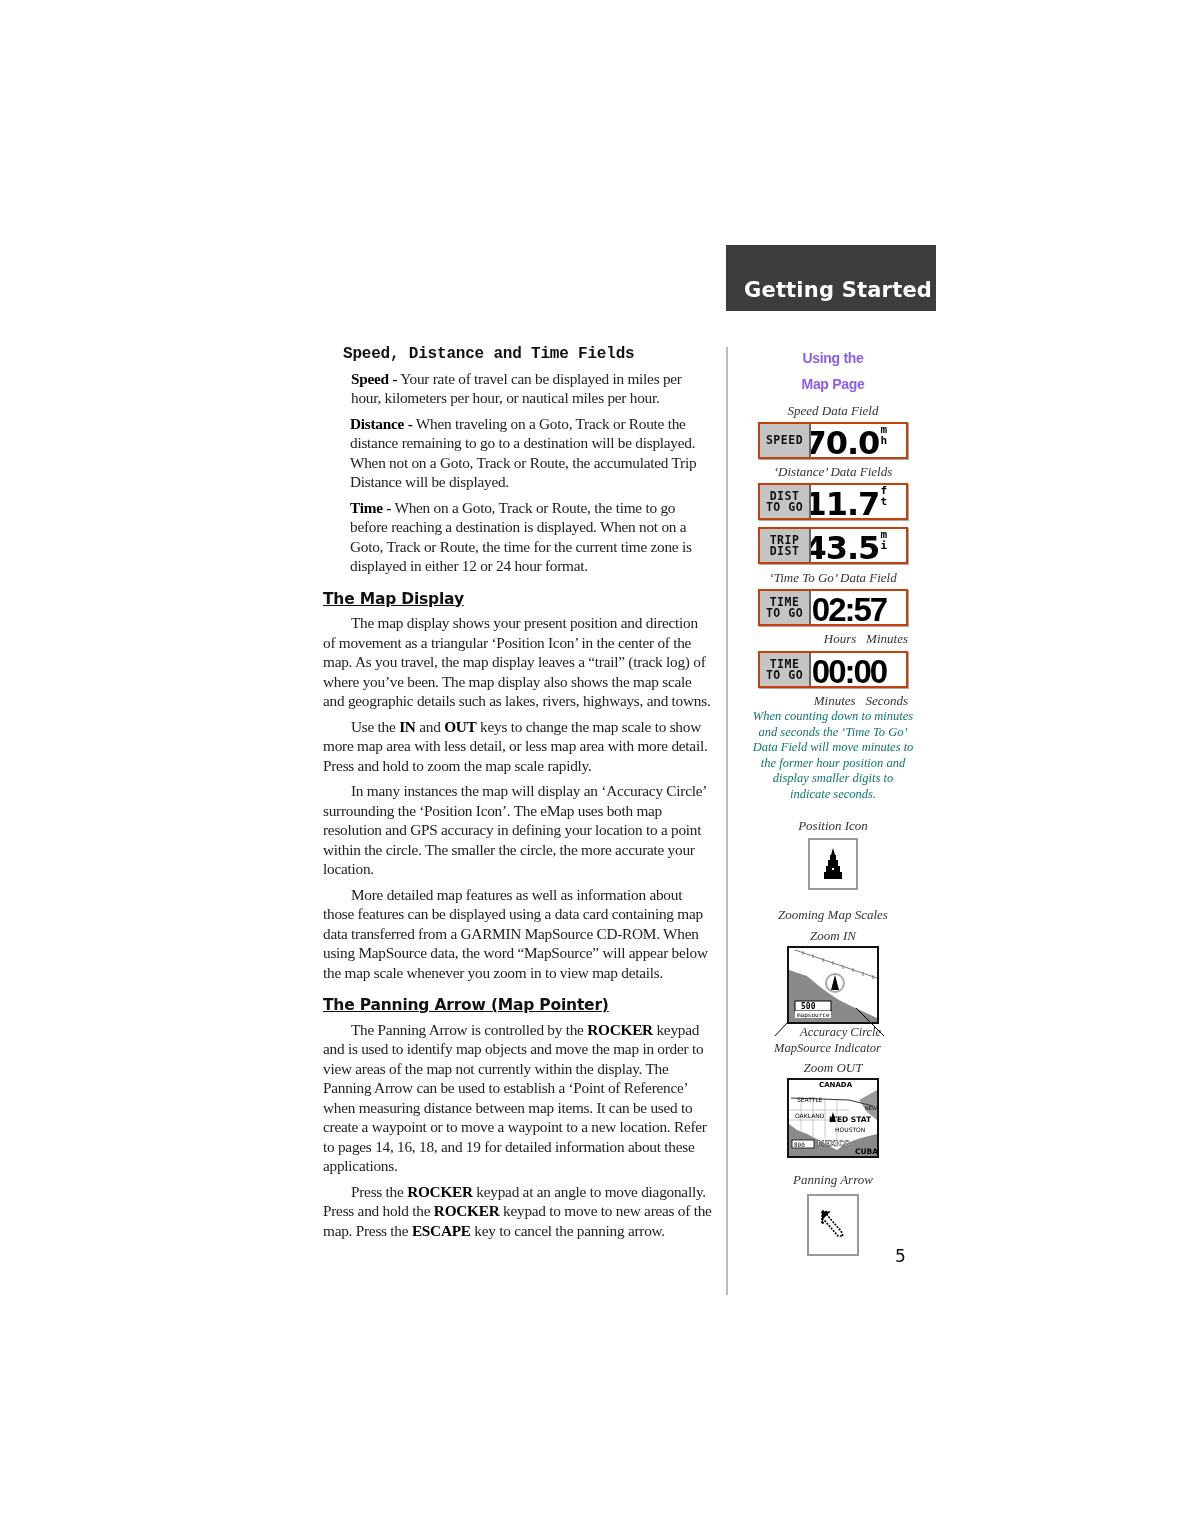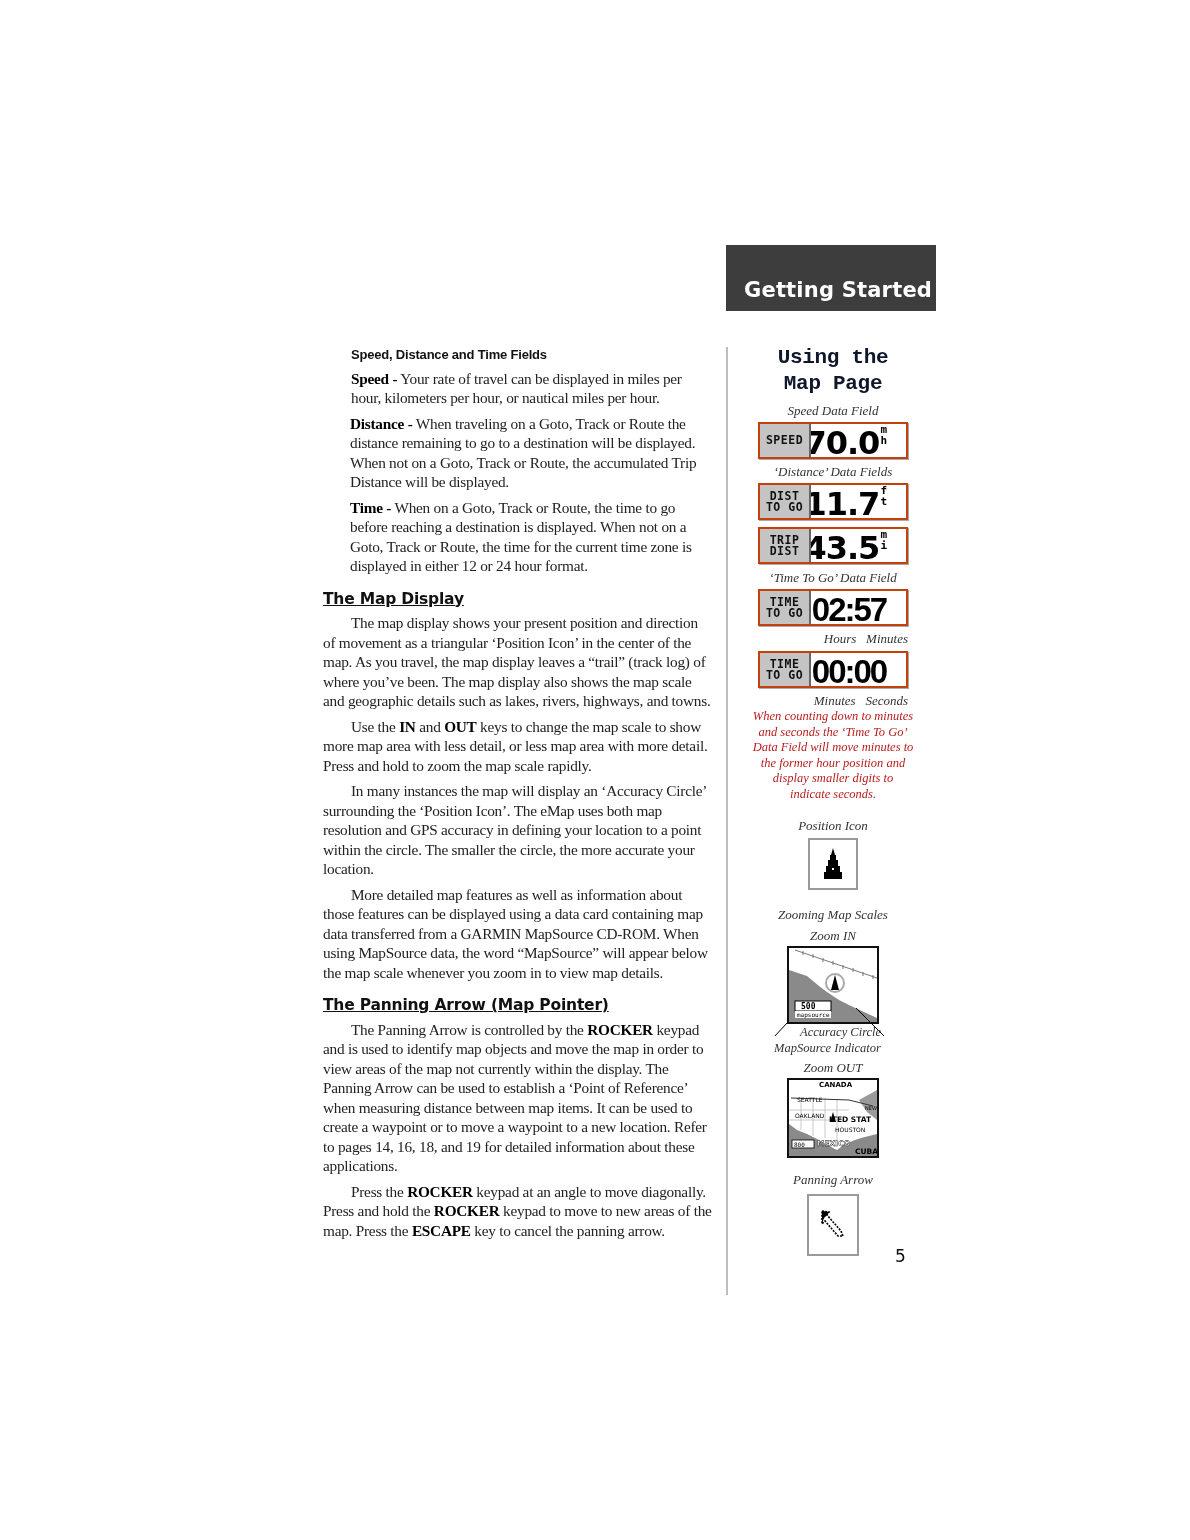--- a/index.html
+++ b/index.html
@@ -18,50 +18,50 @@
   }
 
   
   .col-left {
     position: absolute; left: 323px; top: 345px; width: 390px;
     font-family: "Liberation Serif", serif; font-size: 15.3px; line-height: 19.5px;
     color: #222;
     letter-spacing: -0.25px;
   }
   .sub-heading {
-    font-family: Liberation Sans, sans-serif; font-weight: bold; font-size: 13px;
-    margin: 0 0 4px 28px; color: #111; letter-spacing: -0.2px;
+    font-family: Liberation Mono, monospace; font-weight: bold; font-size: 16px;
+    margin: 0 0 4px 20px; color: #111; letter-spacing: -0.2px;
   }
   .sec-heading {
     font-family: "DejaVu Sans", sans-serif; font-weight: bold; font-size: 15.5px;
     text-decoration: underline; margin: 0 0 4px 0; color: #111; letter-spacing: -0.2px;
   }
   .para { margin: 0 0 6px 0; }
   .para.indent-block { padding-left: 27px; }
   .para.hang { text-indent: 28px; }
   .para b { color: #000; }
   .sp-sec { height: 8px; }
 
   
   .col-right {
     position: absolute; left: 752px; top: 345px; width: 162px;
     text-align: center;
   }
   .side-title {
-    font-family: Liberation Mono, monospace; font-weight: bold; font-size: 21px;
-    line-height: 26px; color: #0f172a; margin: 0 0 6px 0; letter-spacing: -0.3px;
+    font-family: Liberation Sans, sans-serif; font-weight: bold; font-size: 14px;
+    line-height: 26px; color: #8b5cf6; margin: 0 0 6px 0; letter-spacing: -0.3px;
   }
   .cap {
     font-family: "Liberation Serif", serif; font-style: italic; font-size: 13px;
     color: #333; line-height: 16px;
   }
   .cap.right { text-align: right; padding-right: 6px; }
   .note {
     font-family: "Liberation Serif", serif; font-style: italic; font-size: 12.5px;
-    line-height: 15.5px; color: #b91c1c; margin-top: 0; text-align: center;
+    line-height: 15.5px; color: #0f766e; margin-top: 0; text-align: center;
   }
 
   .lcd {
     width: 150px; height: 37px; margin: 3px auto 5px auto; border: 2px solid #c2410c;
     display: flex; box-sizing: border-box; background: #fff;
     box-shadow: 1px 1px 0 #aaa;
   }
   .lcd .lbl {
     width: 49px; background: #c4c4c4; border-right: 2px solid #666;
     display: flex; flex-direction: column; justify-content: center; align-items: center;

